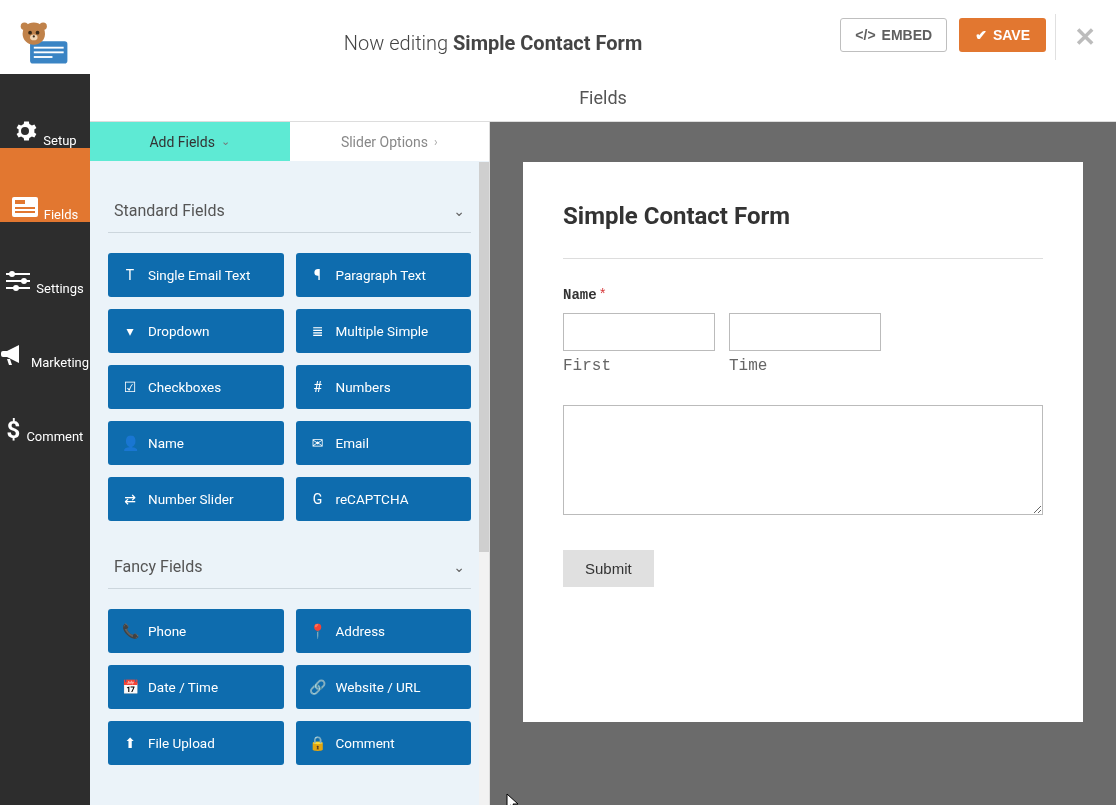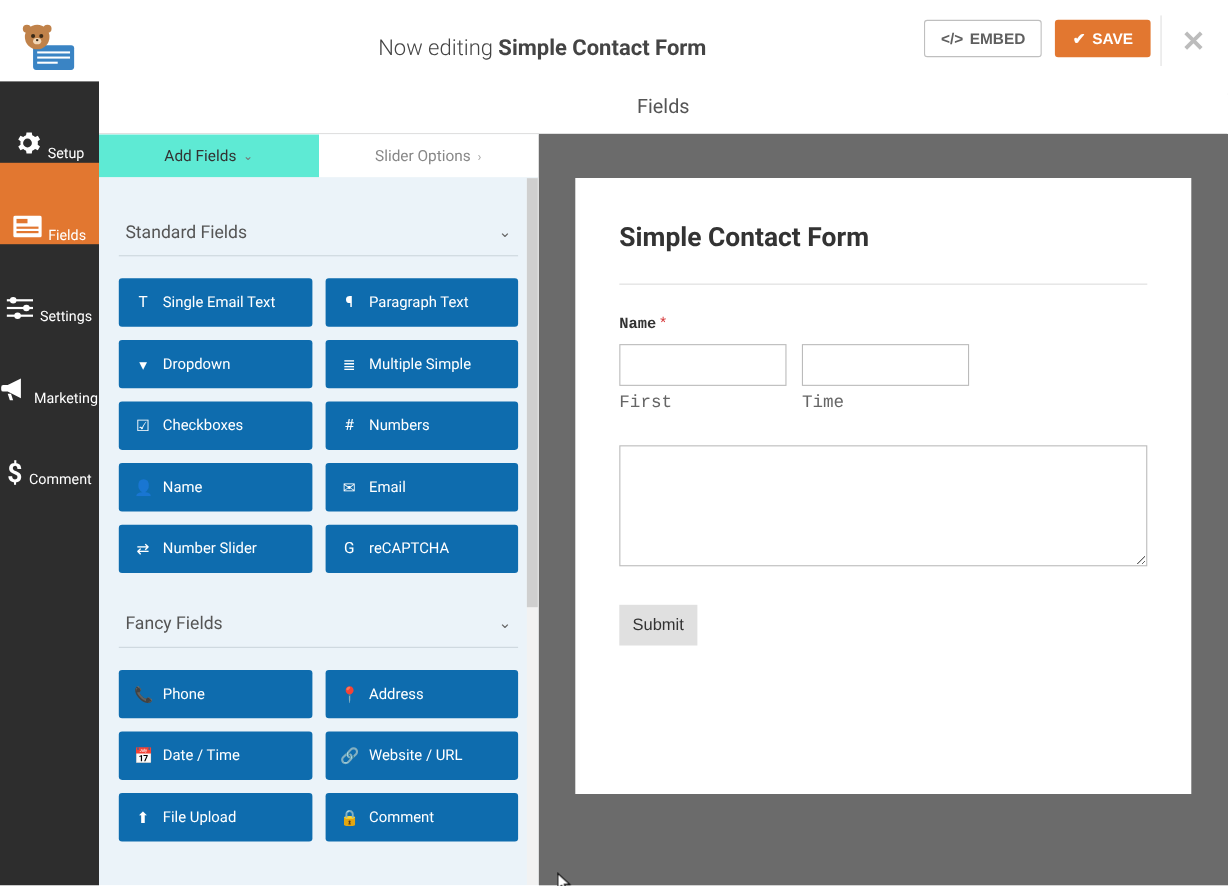--- a/index.html
+++ b/index.html
@@ -265,21 +265,21 @@
     font-size: 14px;
     font-family: inherit;
   }
   input[type=text], input[type=email] { height: 38px; }
   .name-col input { width: 152px; }
   .email-input { width: 315px !important; }
   textarea { height: 110px; resize: vertical; width: 480px; }
   .submit-btn {
     background: #e0e0e0;
     border: none;
-    padding: 10px 12px;
+    padding: 10px 22px;
     font-size: 15px;
     color: #333;
     cursor: pointer;
   }
 
   .cursor {
     position: absolute;
     left: 506px;
     top: 793px;
     width: 14px;

